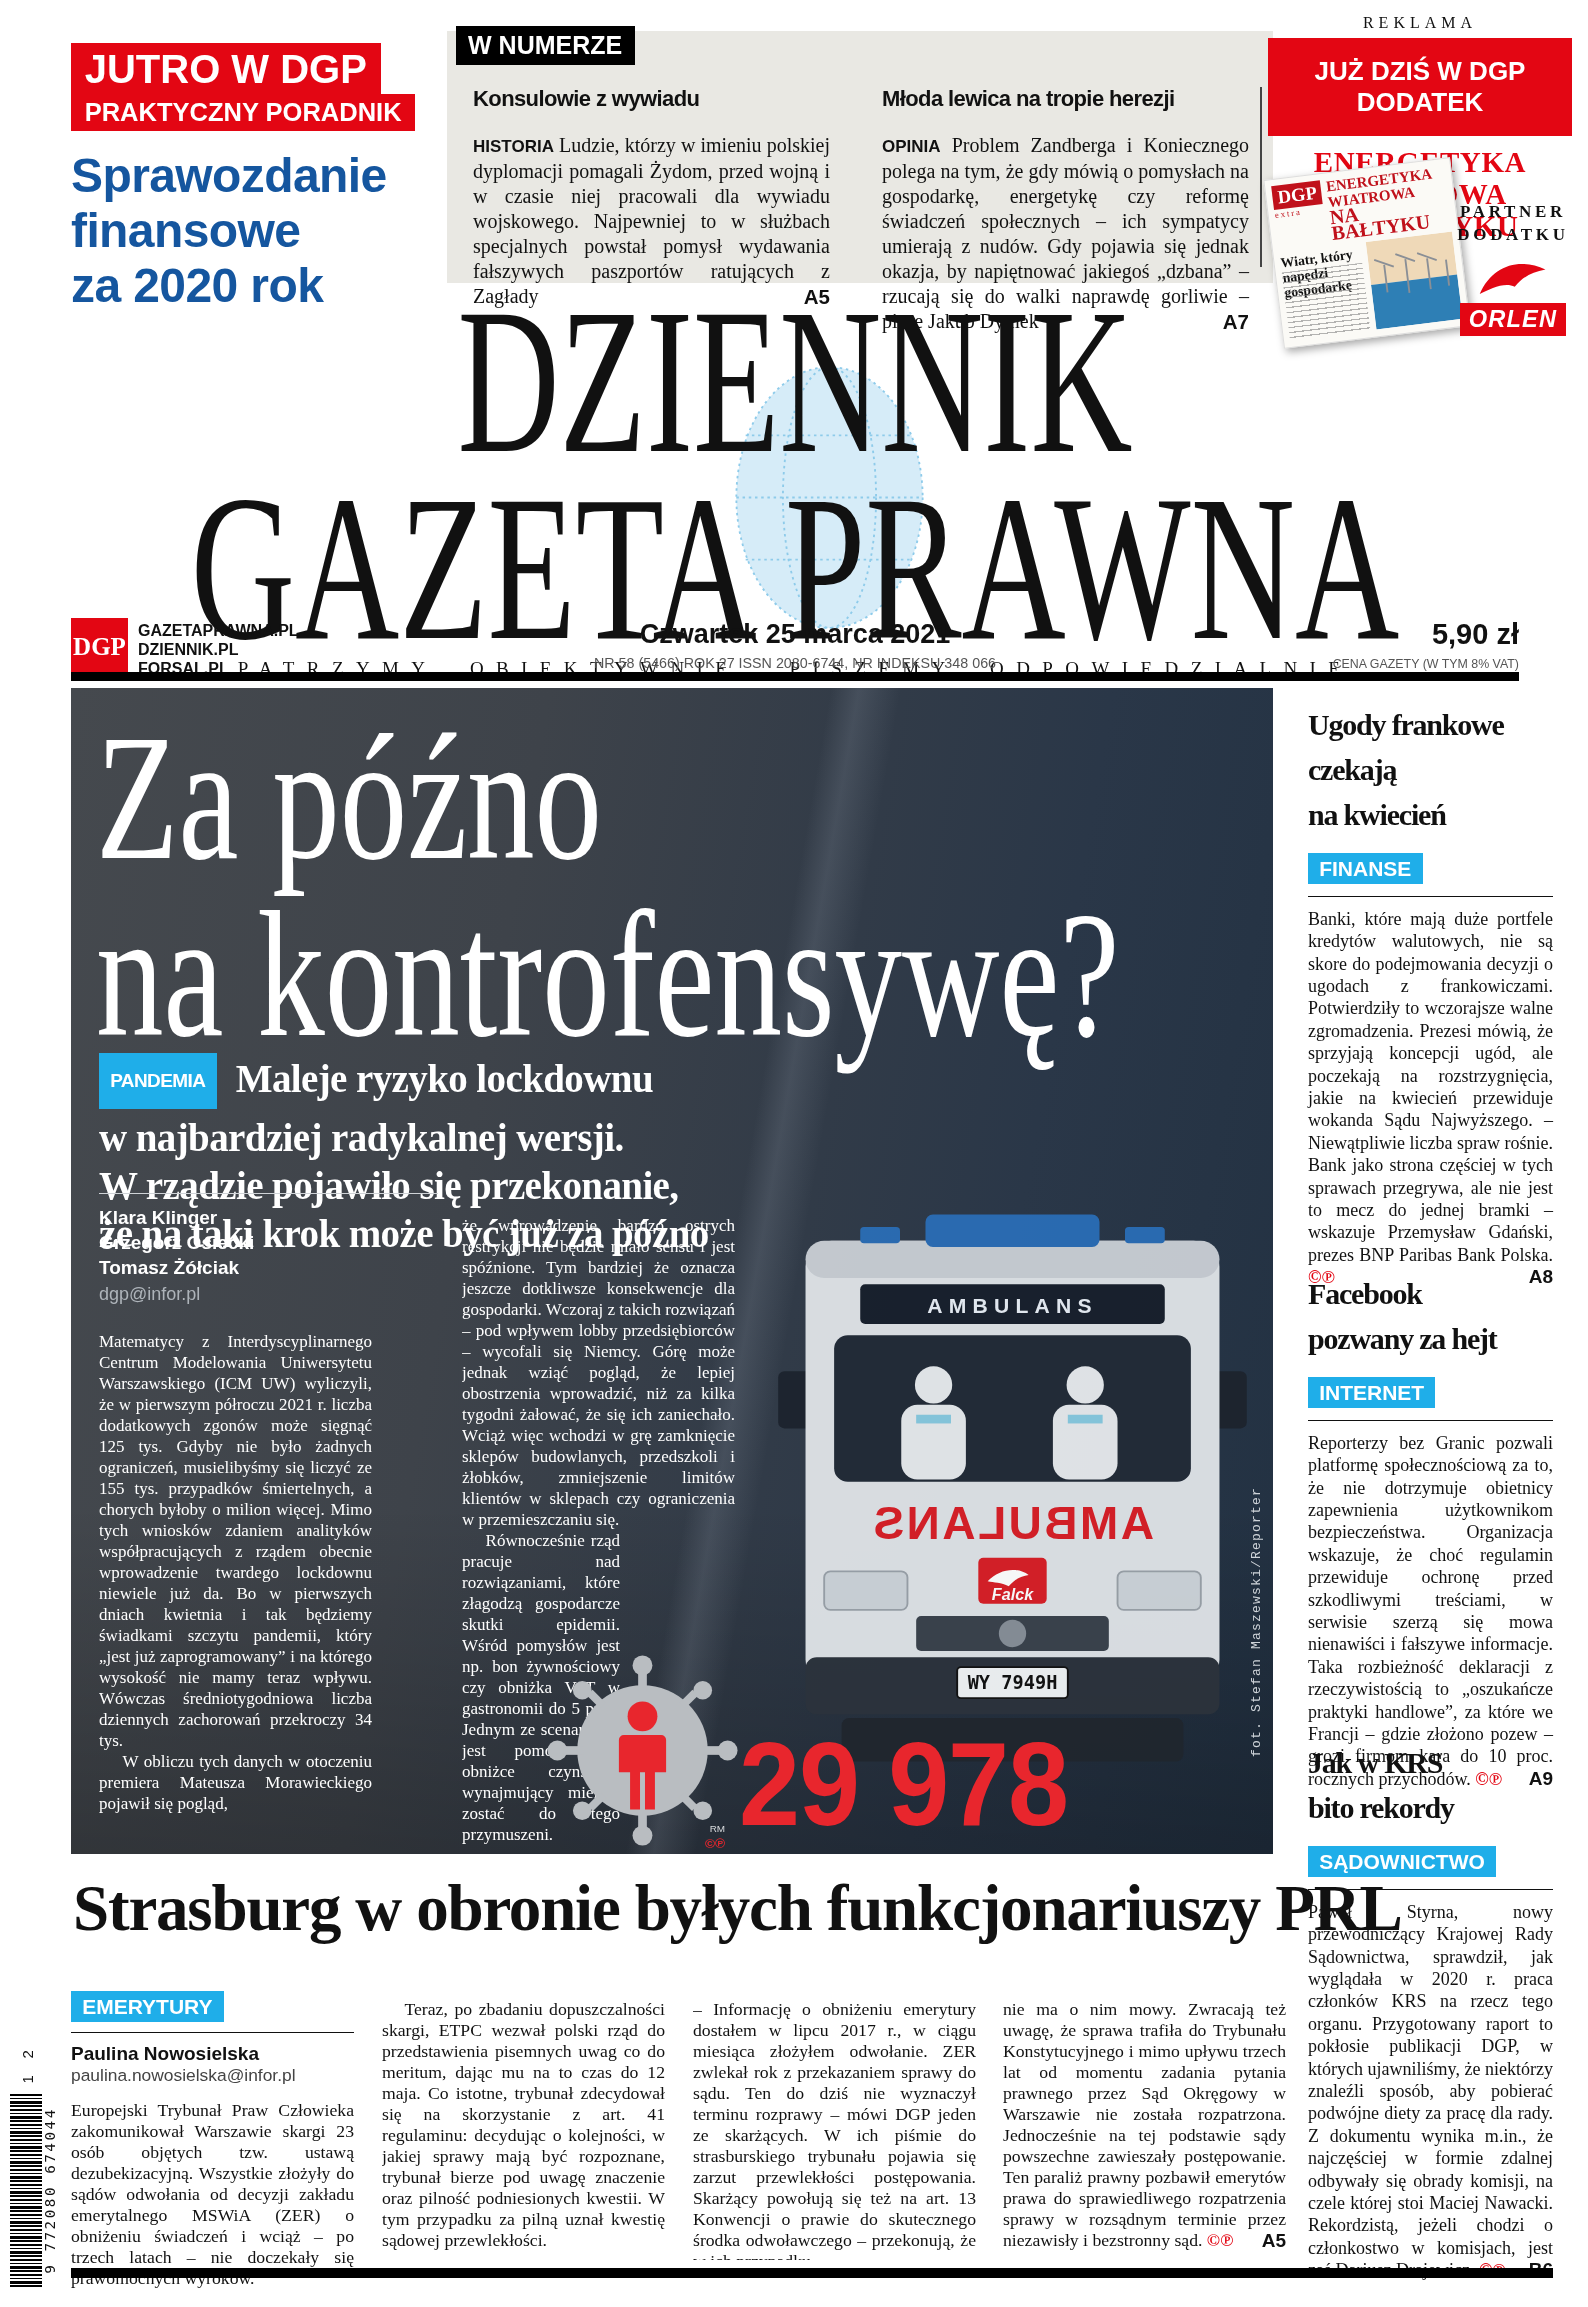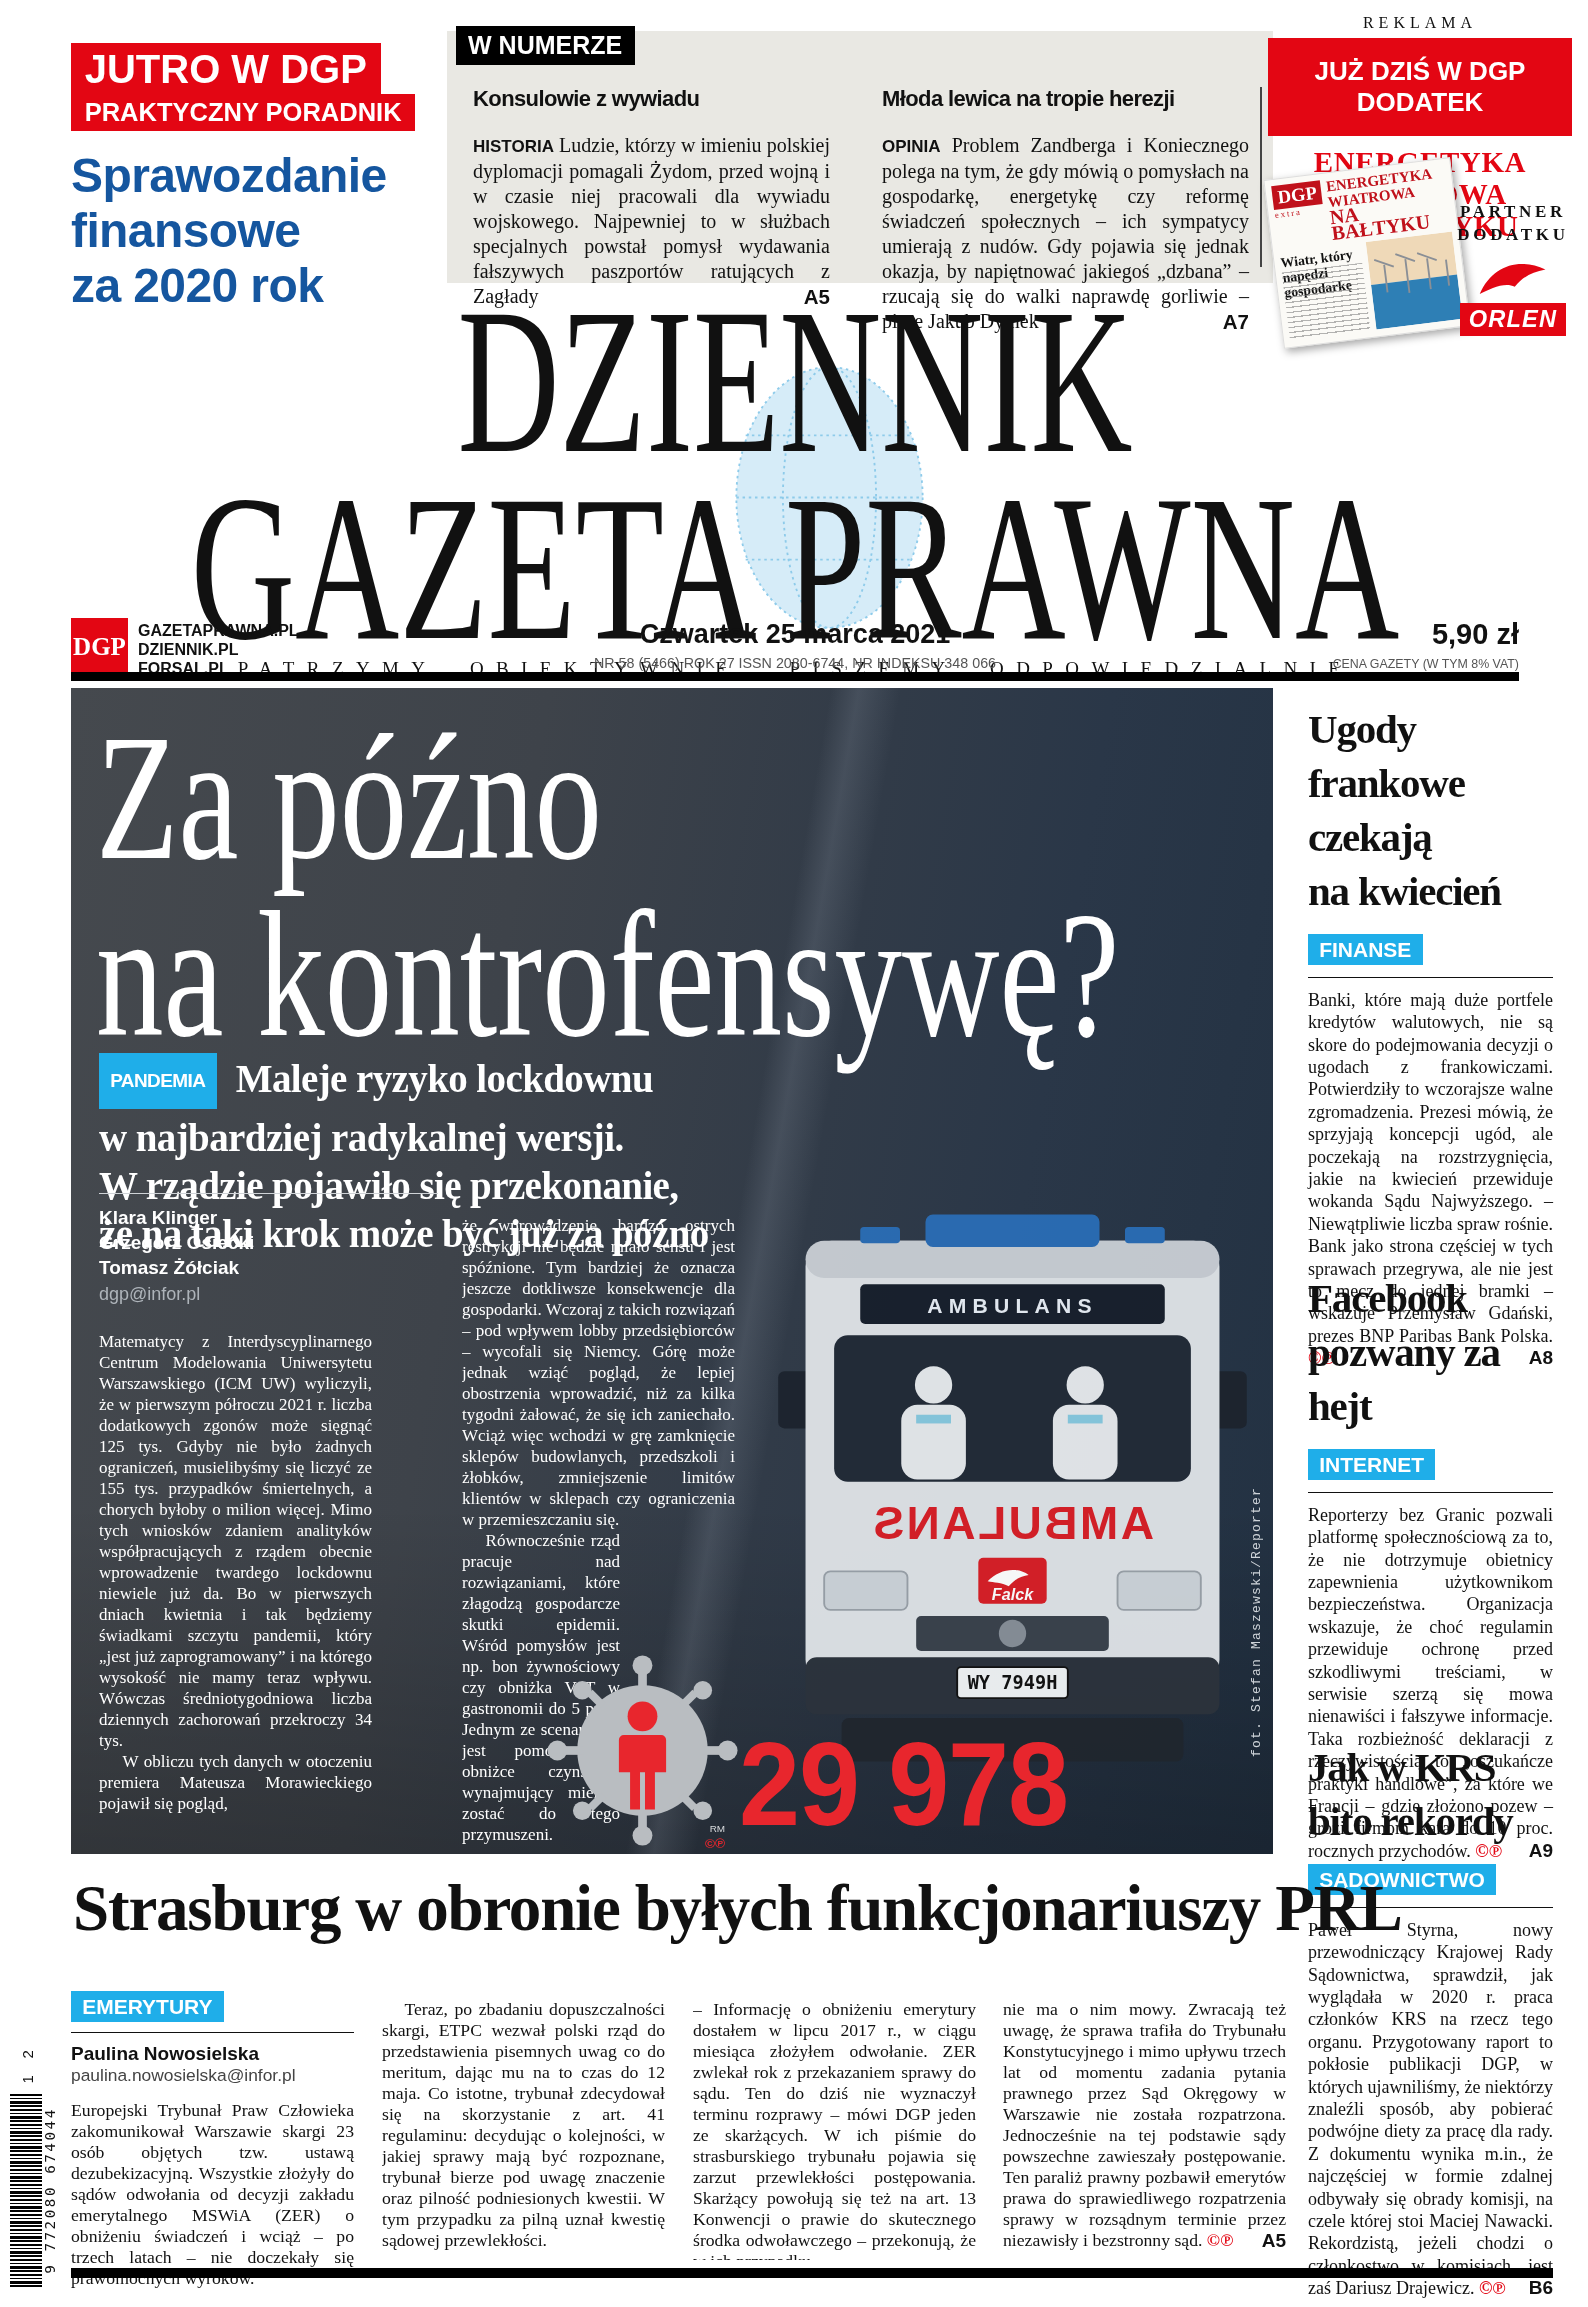--- a/index.html
+++ b/index.html
@@ -54,21 +54,21 @@
   .hero-body{color:#fff;font-size:17px;line-height:21px;}
   .hero-body p{margin:0;}
   .hero-body p + p{text-indent:23.6px;}
   .cp{color:#e30613;font-weight:bold;}
   .stat-num{color:#e8262d;font-family:"Liberation Sans",sans-serif;font-weight:bold;
             font-size:118px;letter-spacing:-1.2px;transform:scaleX(.93);transform-origin:left;}
   .stat-cap{color:#fff;font-family:"Liberation Sans",sans-serif;font-weight:bold;font-size:23.6px;line-height:31px;}
   .credit{color:#cfd4d9;font-family:"Liberation Mono","DejaVu Sans Mono",monospace;font-size:13px;
           writing-mode:vertical-rl;transform:rotate(180deg);letter-spacing:1.2px;}
   
-  .rail-title{font-weight:bold;font-size:41px;line-height:54px;letter-spacing:-1.2px;}
+  .rail-title{font-weight:bold;font-size:30px;line-height:45px;letter-spacing:-1.2px;}
   .rail-body{font-size:18px;line-height:22.4px;}
   .hair{border-top:1.9px solid #111;}
   
   .bottom-h{font-weight:bold;font-size:65px;letter-spacing:-1.2px;white-space:nowrap;}
   .bot-body{font-size:17.7px;line-height:21px;}
   .bot-byline{font-family:"Liberation Sans",sans-serif;font-weight:bold;font-size:19px;}
   .bot-mail{font-family:"Liberation Sans",sans-serif;font-size:17.4px;color:#444;}
   .float-spacer{float:right;width:115px;height:267px;margin-top:81px;}
   .barcode-stripes{height:32px;background:repeating-linear-gradient(90deg,#000 0 1.9px,#fff 1.9px 3.1px,#000 3.1px 5.6px,#fff 5.6px 7.5px);}
   .bc-num{font-family:"DejaVu Sans Mono",monospace;font-size:14.3px;letter-spacing:2.5px;text-align:center;}

